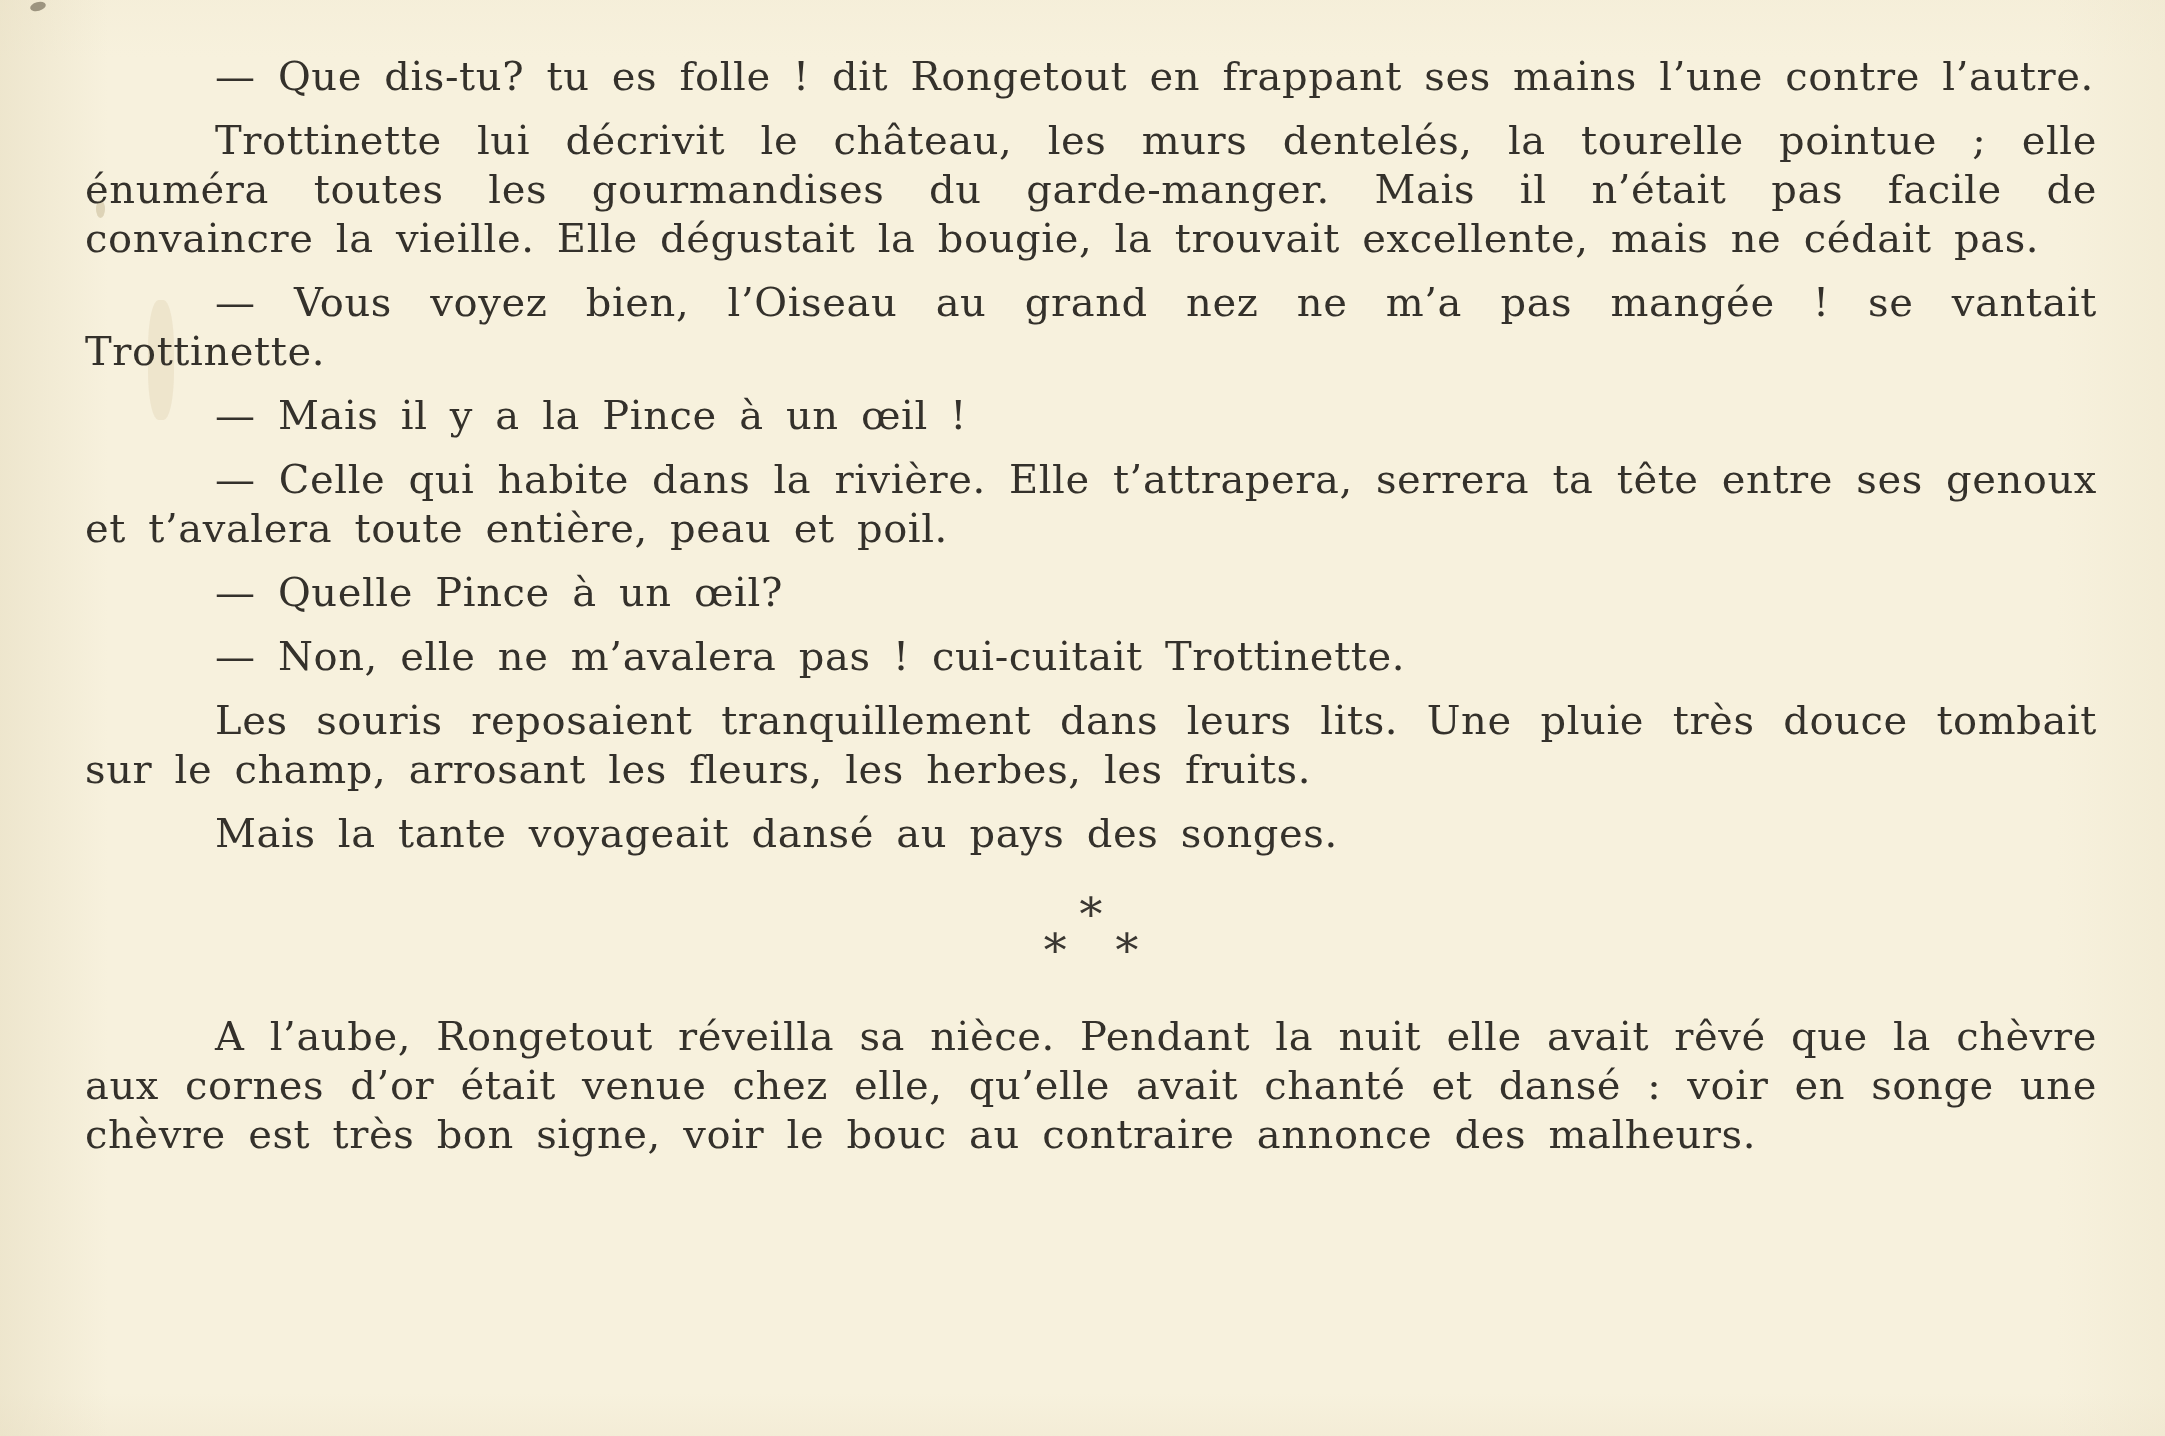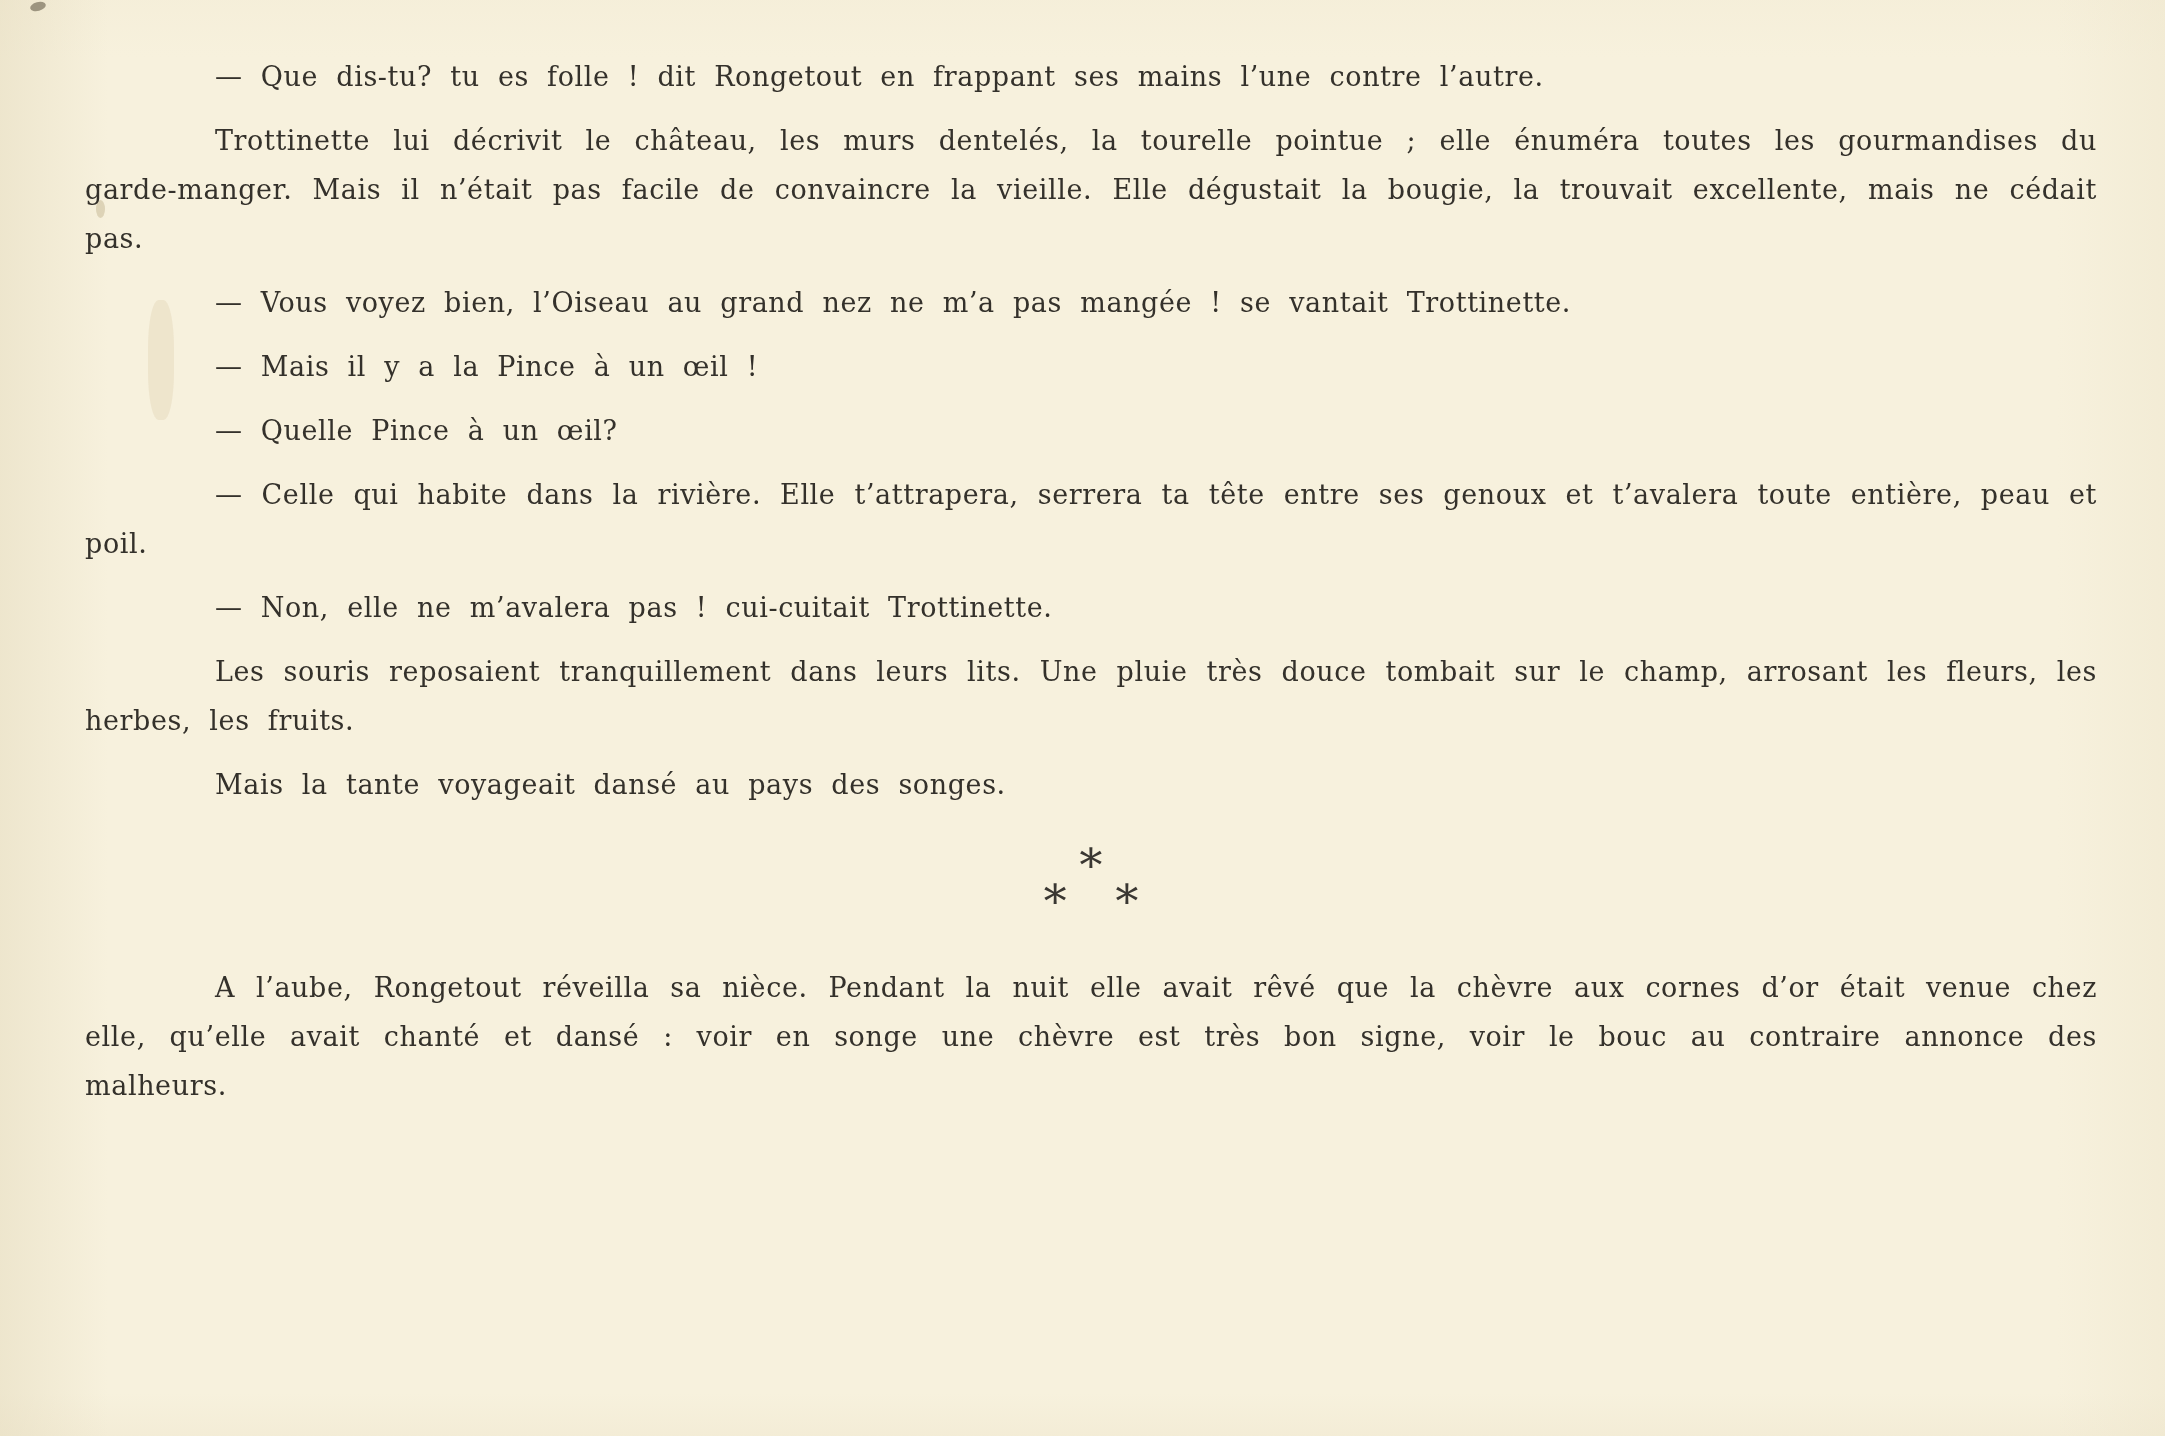--- a/index.html
+++ b/index.html
@@ -24,21 +24,21 @@
     color: #34312b;
   }
   .text-block {
     position: absolute;
     left: 85px;
     top: 52px;
     width: 2012px;
   }
   .text-block p {
     margin: 0 0 15px 0;
-    font-size: 27px;
+    font-size: 40px;
     line-height: 49px;
     text-align: justify;
     text-indent: 130px;
     letter-spacing: 0.6px;
     word-spacing: 9px;
     color: #34312b;
     text-rendering: optimizeLegibility;
   }
   .divider {
     margin: 30px 0 52px 0;
@@ -86,22 +86,22 @@
   <span class="speck speck-1"></span>
   <span class="speck speck-2"></span>
   <span class="speck speck-3"></span>
 
   <main class="text-block">
 
     <p>— Que dis-tu? tu es folle ! dit Rongetout en frappant ses mains l’une contre l’autre.</p>
     <p>Trottinette lui décrivit le château, les murs dentelés, la tourelle pointue ; elle énuméra toutes les gourmandises du garde-manger. Mais il n’était pas facile de convaincre la vieille. Elle dégustait la bougie, la trouvait excellente, mais ne cédait pas.</p>
     <p>— Vous voyez bien, l’Oiseau au grand nez ne m’a pas mangée ! se vantait Trottinette.</p>
     <p>— Mais il y a la Pince à un œil !</p>
+    <p>— Celle qui habite dans la rivière. Elle t’attrapera, serrera ta tête entre ses genoux et t’avalera toute entière, peau et poil.</p>
     <p>— Quelle Pince à un œil?</p>
-    <p>— Celle qui habite dans la rivière. Elle t’attrapera, serrera ta tête entre ses genoux et t’avalera toute entière, peau et poil.</p>
     <p>— Non, elle ne m’avalera pas ! cui-cuitait Trottinette.</p>
     <p>Les souris reposaient tranquillement dans leurs lits. Une pluie très douce tombait sur le champ, arrosant les fleurs, les herbes, les fruits.</p>
     <p>Mais la tante voyageait dansé au pays des songes.</p>
 
     <div class="divider">
       <div class="star-top">∗</div>
       <div class="star-bottom">∗ ∗</div>
     </div>
 
     <p>A l’aube, Rongetout réveilla sa nièce. Pendant la nuit elle avait rêvé que la chèvre aux cornes d’or était venue chez elle, qu’elle avait chanté et dansé : voir en songe une chèvre est très bon signe, voir le bouc au contraire annonce des malheurs.</p>

